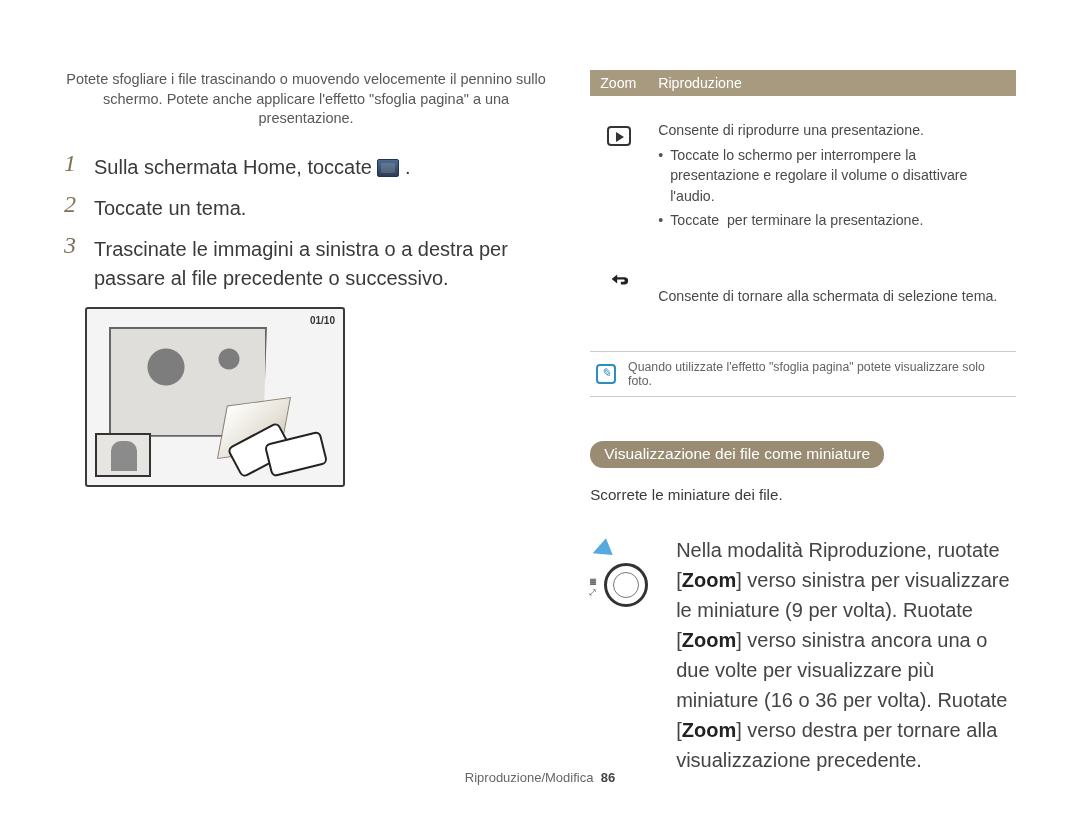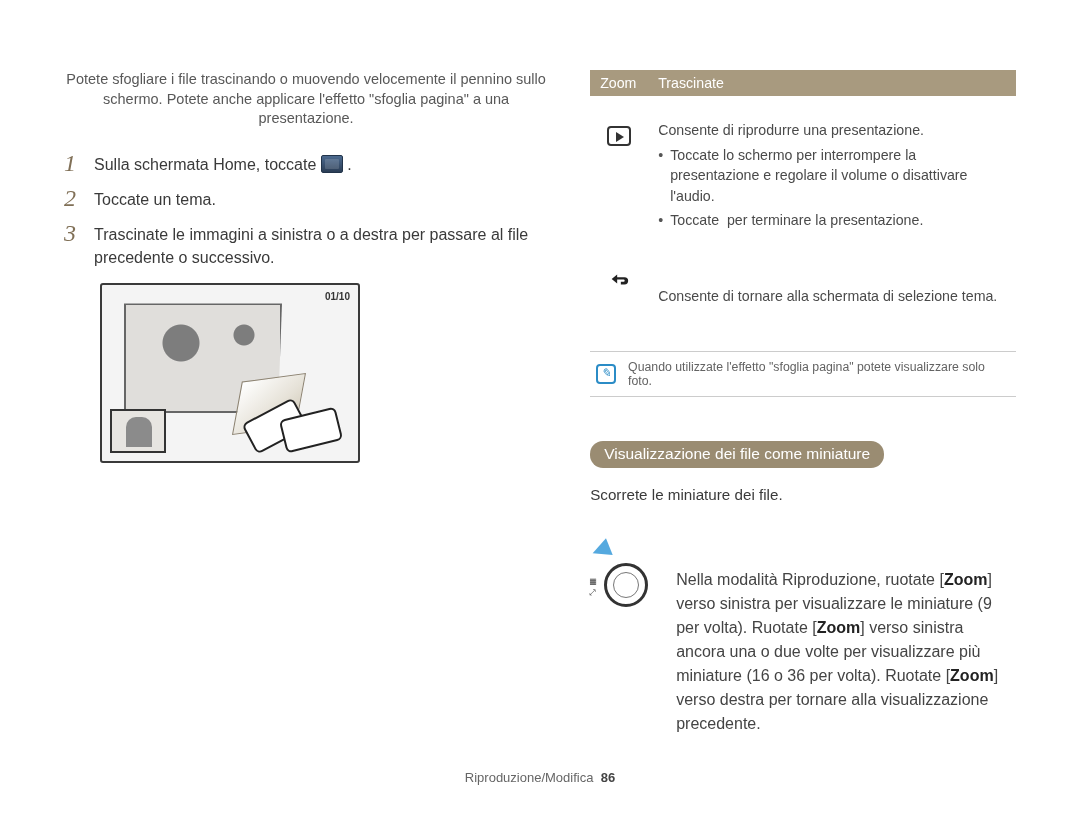--- a/index.html
+++ b/index.html
@@ -22,31 +22,31 @@
   .intro-p {
     font-size: 14.5px; color: #585858; line-height: 1.35; margin-bottom: 22px; text-align: center;
   }
 
   .steps { list-style: none; }
   .steps li { display: flex; align-items: flex-start; gap: 12px; margin-bottom: 10px; }
   .step-num {
     font-family: Georgia, "Times New Roman", serif; font-style: italic; font-size: 24px;
     color: #807057; min-width: 18px; line-height: 1;
   }
-  .step-text { font-size: 16px; color: #3a3a3a; line-height: 1.45; padding-top: 2px; }
+  .step-text { font-size: 20px; color: #3a3a3a; line-height: 1.45; padding-top: 2px; }
   .inline-icon {
     display: inline-block; width: 22px; height: 18px; border-radius: 2px;
     background: linear-gradient(#4c6a8f, #2b3d55); border: 1px solid #22344a; vertical-align: -3px;
     position: relative;
   }
   .inline-icon:after { content:""; position:absolute; inset:3px; background: rgba(255,255,255,.15); border-radius:1px; }
 
   
   .illus {
-    width: 260px; height: 180px; border: 2px solid #3a3a3a; border-radius: 3px; margin: 14px 0 0 36px;
+    width: 260px; height: 180px; border: 2px solid #3a3a3a; border-radius: 3px; margin: 14px 0 0 21px;
     position: relative; background: #f4f4f4;
   }
   .illus-counter {
     position: absolute; top: 6px; right: 8px; font-size: 10px; color: #333; font-weight: 600;
   }
   .illus-photo {
     position: absolute; top: 18px; left: 22px; width: 158px; height: 110px; border: 2px solid #666;
     background:
       radial-gradient(circle at 55px 38px, #7d7d7d 18px, transparent 19px),
       radial-gradient(circle at 118px 30px, #7d7d7d 10px, transparent 11px),
@@ -112,21 +112,21 @@
   .zoom-illus { width: 72px; padding-top: 6px; position: relative; }
   .zoom-arrow {
     width: 0; height: 0; border-right: 18px solid #55a9df; border-top: 9px solid transparent; border-bottom: 9px solid transparent;
     margin-left: 2px; margin-bottom: 4px; transform: rotate(-22deg);
   }
   .zoom-dial {
     width: 44px; height: 44px; border: 3px solid #333; border-radius: 50%; margin-left: 14px; position: relative; background:#fff;
   }
   .zoom-dial:before{content:"";position:absolute;inset:6px;border:1px solid #777;border-radius:50%;}
   .zoom-side { position:absolute; left:-18px; top:10px; font-size:8px; line-height:1.4; color:#333; }
-  .zoom-body { flex: 1; font-size: 16px; color: #444; line-height: 1.5; margin-top: 33px; }
+  .zoom-body { flex: 1; font-size: 20px; color: #444; line-height: 1.5; }
   .zoom-body b { font-weight: 700; color:#222; }
 
   .footer {
     position: absolute; bottom: 30px; left: 0; right: 0; text-align: center; font-size: 13px; color: #666;
   }
   .footer .pg { font-weight: 600; color:#444; }
 </style>
 </head>
 <body>
 
@@ -168,21 +168,21 @@
         </div>
       </div>
     </div>
 
     <div class="col-right">
 
       <table class="desc">
         <thead>
           <tr>
             <th>Zoom</th>
-            <th>Trascinate</th>
+            <th>Riproduzione</th>
           </tr>
         </thead>
         <tbody>
           <tr>
             <td class="icon-cell">
               <span class="ic-play"></span>
             </td>
             <td>
               <span>Consente di riprodurre una presentazione.</span>
               <ul class="bullet-list">

